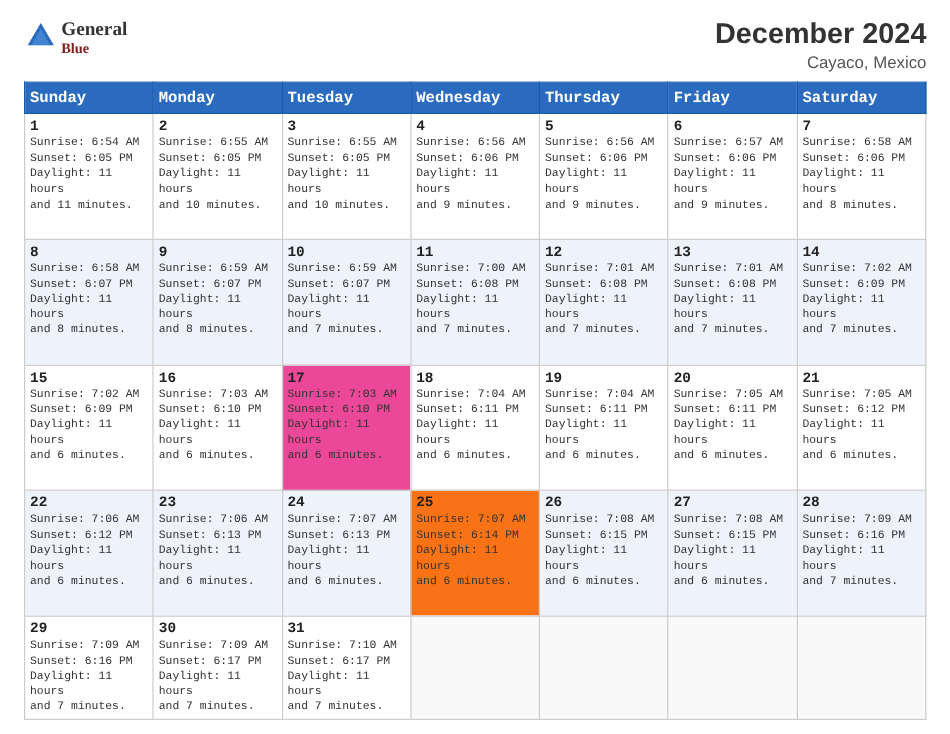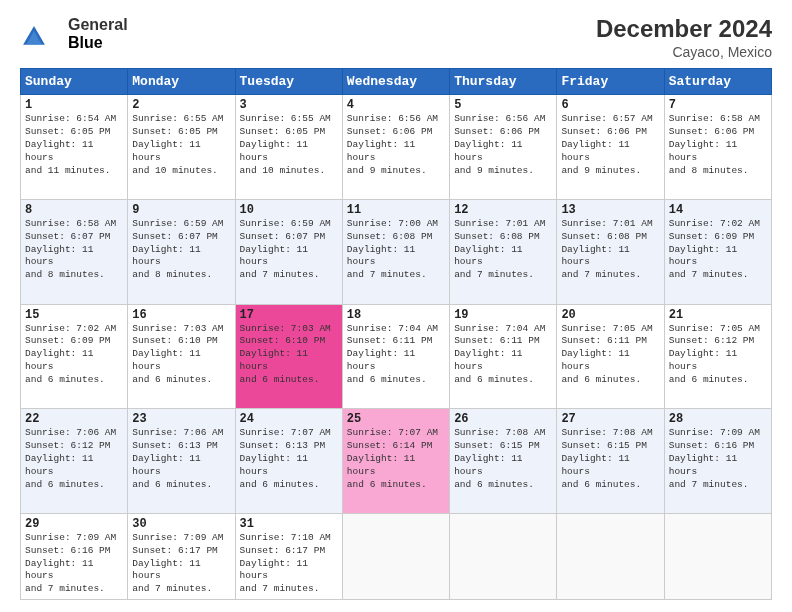--- a/index.html
+++ b/index.html
@@ -18,22 +18,23 @@
       flex-direction: column;
     }
     .header {
       display: flex;
       justify-content: space-between;
       align-items: flex-start;
       margin-bottom: 8px;
     }
     .logo {
       display: flex;
-      align-items: flex-end;
-      gap: 20px;
+      align-items: flex-start;
+      gap: 3px;
+      font-family: Liberation Serif, serif;
     }
     .logo-icon {
       width: 28px;
       height: 28px;
     }
     .title-block {
       text-align: right;
     }
     .month-year {
       font-size: 24px;
@@ -99,21 +100,21 @@
 
 <div class="page">
   <div class="header">
     <div class="logo">
       <svg class="logo-icon" viewBox="0 0 36 36">
         <polygon points="18,4 32,28 4,28" fill="#2a6bbf"></polygon>
         <polygon points="18,10 28,28 8,28" fill="#5a9ee0" opacity="0.5"></polygon>
       </svg>
       <div>
         <div style="font-size:16px;font-weight:bold;color:#333;line-height:1.1">General</div>
-        <div style="font-size:16px;font-weight:bold;color:#000000;line-height:1.1">Blue</div>
+        <div style="font-size:12px;font-weight:bold;color:#7f1d1d;line-height:1.1">Blue</div>
       </div>
     </div>
     <div class="title-block">
       <div class="month-year">December 2024</div>
       <div class="location">Cayaco, Mexico</div>
     </div>
   </div>
 
   <table class="calendar" id="cal-table">
   <thead>
@@ -224,21 +225,21 @@
             <div class="day-info">Sunrise: 7:06 AM<br>Sunset: 6:12 PM<br>Daylight: 11 hours<br>and 6 minutes.</div>
           </td>
           <td style="background: rgb(238, 242, 250);">
             <span class="day-num">23</span>
             <div class="day-info">Sunrise: 7:06 AM<br>Sunset: 6:13 PM<br>Daylight: 11 hours<br>and 6 minutes.</div>
           </td>
           <td style="background: rgb(238, 242, 250);">
             <span class="day-num">24</span>
             <div class="day-info">Sunrise: 7:07 AM<br>Sunset: 6:13 PM<br>Daylight: 11 hours<br>and 6 minutes.</div>
           </td>
-          <td style="background: #f9a8d4;">
+          <td style="background: #f97316;">
             <span class="day-num">25</span>
             <div class="day-info">Sunrise: 7:07 AM<br>Sunset: 6:14 PM<br>Daylight: 11 hours<br>and 6 minutes.</div>
           </td>
           <td style="background: rgb(238, 242, 250);">
             <span class="day-num">26</span>
             <div class="day-info">Sunrise: 7:08 AM<br>Sunset: 6:15 PM<br>Daylight: 11 hours<br>and 6 minutes.</div>
           </td>
           <td style="background: rgb(238, 242, 250);">
             <span class="day-num">27</span>
             <div class="day-info">Sunrise: 7:08 AM<br>Sunset: 6:15 PM<br>Daylight: 11 hours<br>and 6 minutes.</div>

